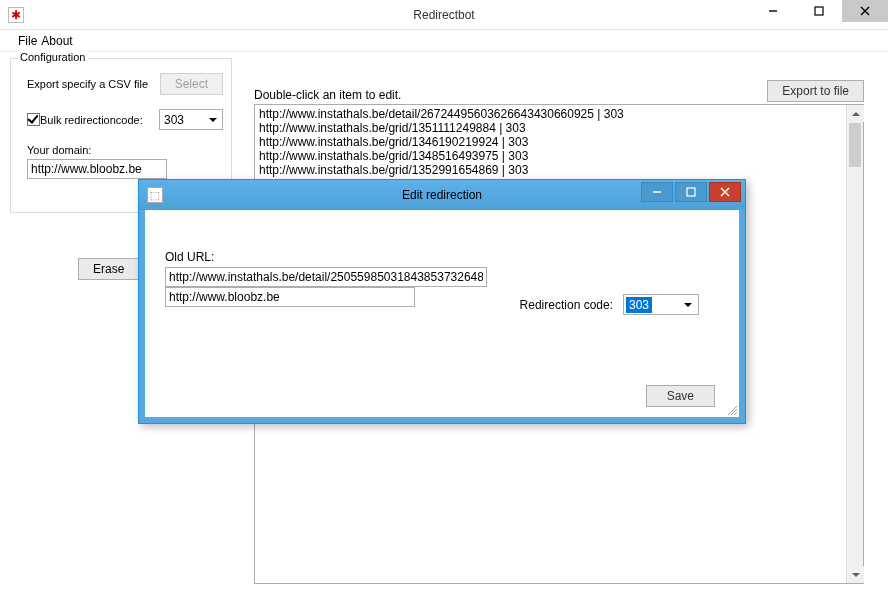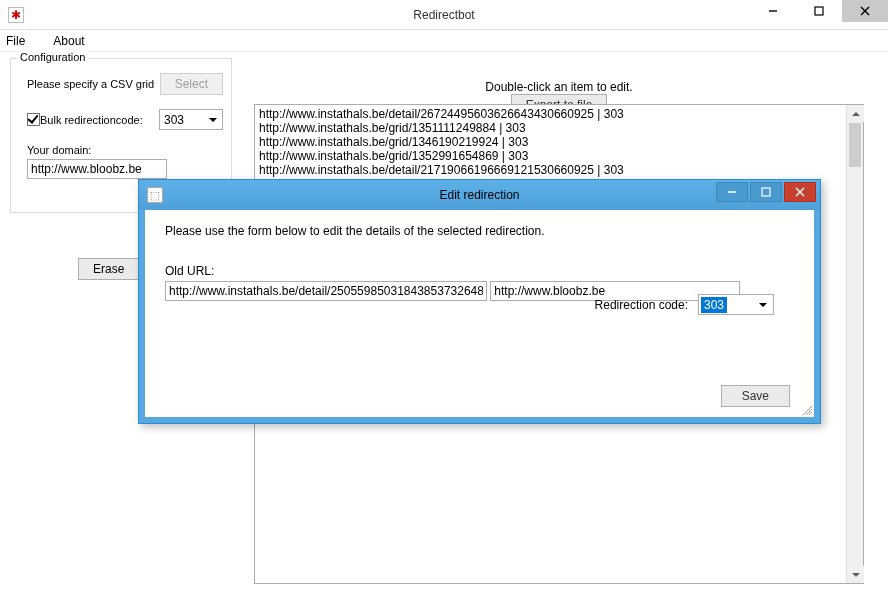--- a/index.html
+++ b/index.html
@@ -53,22 +53,22 @@
     font-family: Arial, sans-serif;
   }
   .win-btn.close { background: #c9c9c9; }
   .win-btn svg { display: block; }
   
   .menubar {
     height: 22px;
     background: #fff;
     display: flex;
     align-items: center;
-    padding-left: 6px;
-    gap: 28px;
+    padding-left: 18px;
+    gap: 4px;
     border-bottom: 1px solid #e6e6e6;
   }
   .menu-item { font-size: 12px; color: #000; }
   
   .client {
     position: relative;
     padding: 6px 10px;
   }
   
   .groupbox {
@@ -151,21 +151,21 @@
     font-size: 12px;
     display: flex; align-items: center;
     overflow: hidden; white-space: nowrap;
   }
   .cfg-domain { width: 140px; margin-top: 3px; }
   
   .right-header {
     position: absolute;
     left: 254px; top: 28px;
     width: 610px;
-    display: flex; align-items: center; justify-content: space-between; flex-direction: column;
+    display: flex; align-items: flex-end; justify-content: space-between;
   }
   
   .listbox-wrap {
     position: absolute;
     left: 254px; top: 52px;
     width: 610px;
     height: 480px;
     border: 1px solid #abadb3;
     background: #fff;
     display: flex;
@@ -219,21 +219,21 @@
     border-right: none;
     background: #eaeaea;
     padding: 3px 17px 3px 14px;
     font-size: 12px;
     width: 60px;
   }
   
   .dialog {
     position: absolute;
     left: 138px; top: 179px;
-    width: 683px;
+    width: 608px;
     height: 245px;
     border: 1px solid #2a8dd4;
     background: #ef4444;
     box-shadow: 3px 3px 8px rgba(0,0,0,0.25);
   }
   .dialog-titlebar {
     height: 30px;
     background: #56a8e0;
     background: linear-gradient(#5eb0e8, #4ea0d8);
     display: flex; align-items: center;
@@ -364,21 +364,21 @@
 <div class="menubar">
   <span class="menu-item">File</span>
   <span class="menu-item">About</span>
 </div>
 
 <div class="client">
 
   <div class="groupbox">
     <span class="groupbox-title">Configuration</span>
     <div class="cfg-row1">
-      <span style="font-size:11px;">Please specify a CSV grid</span>
+      <span style="font-size:11px;">Export specify a CSV file</span>
       <span class="btn disabled">Select</span>
     </div>
     <div class="cfg-row2">
       <span class="checkbox checked"></span>
       <span style="font-size:11px; flex:1;">Bulk redirectioncode:</span>
       <span class="select">
         <span>303</span>
       </span>
     </div>
     <div class="cfg-row3-label">Your domain:</div>
@@ -390,20 +390,21 @@
   <div class="right-header">
     <span>Double-click an item to edit.</span>
     <span class="btn">Export to file</span>
   </div>
 
   <div class="listbox-wrap">
     <div class="listbox" id="listbox">
         <div class="list-row">http://www.instathals.be/detail/26724495603626643430660925 | 303</div>
         <div class="list-row">http://www.instathals.be/grid/1351111249884 | 303</div>
         <div class="list-row">http://www.instathals.be/grid/1346190219924 | 303</div>
+        <div class="list-row">http://www.instathals.be/grid/1348516493975 | 303</div>
         <div class="list-row selected"></div>
         <div class="list-row"></div>
         <div class="list-row"></div>
         <div class="list-row"></div>
         <div class="list-row">http://www.instathals.be/grid/1352991654869 | 303</div>
         <div class="list-row">http://www.instathals.be/detail/21719066196669121530660925 | 303</div>
         <div class="list-row">http://www.instathals.be/detail/4969646261110448 | 303</div>
         <div class="list-row">http://www.instathals.be/grid/1345082496229 | 303</div>
         <div class="list-row">http://www.instathals.be/detail/26795056142354152720462027 | 303</div>
         <div class="list-row">http://www.instathals.be/detail/27026849102647829532181868 | 303</div>
@@ -445,21 +446,20 @@
       <div class="dlg-btn close">
         <svg width="10" height="10">
             <line x1="1" y1="1" x2="9" y2="9" stroke="#fff" stroke-width="1.5"></line>
             <line x1="9" y1="1" x2="1" y2="9" stroke="#fff" stroke-width="1.5"></line>
           </svg>
       </div>
     </div>
   </div>
   <div class="dialog-inner-border">
     <div class="dialog-body">
-      <div class="intro">Please use the form below to edit the details of the selected redirection.</div>
 
       <div class="dlg-field-label">Old URL:</div>
       <input class="dlg-input" value="http://www.instathals.be/detail/25055985031843853732648367" style="">
 
       <div class="dlg-redir-row">
         <span>Redirection code:</span>
         <span class="dlg-select">
           <span class="dlg-select-val">303</span>
         </span>
       </div>

